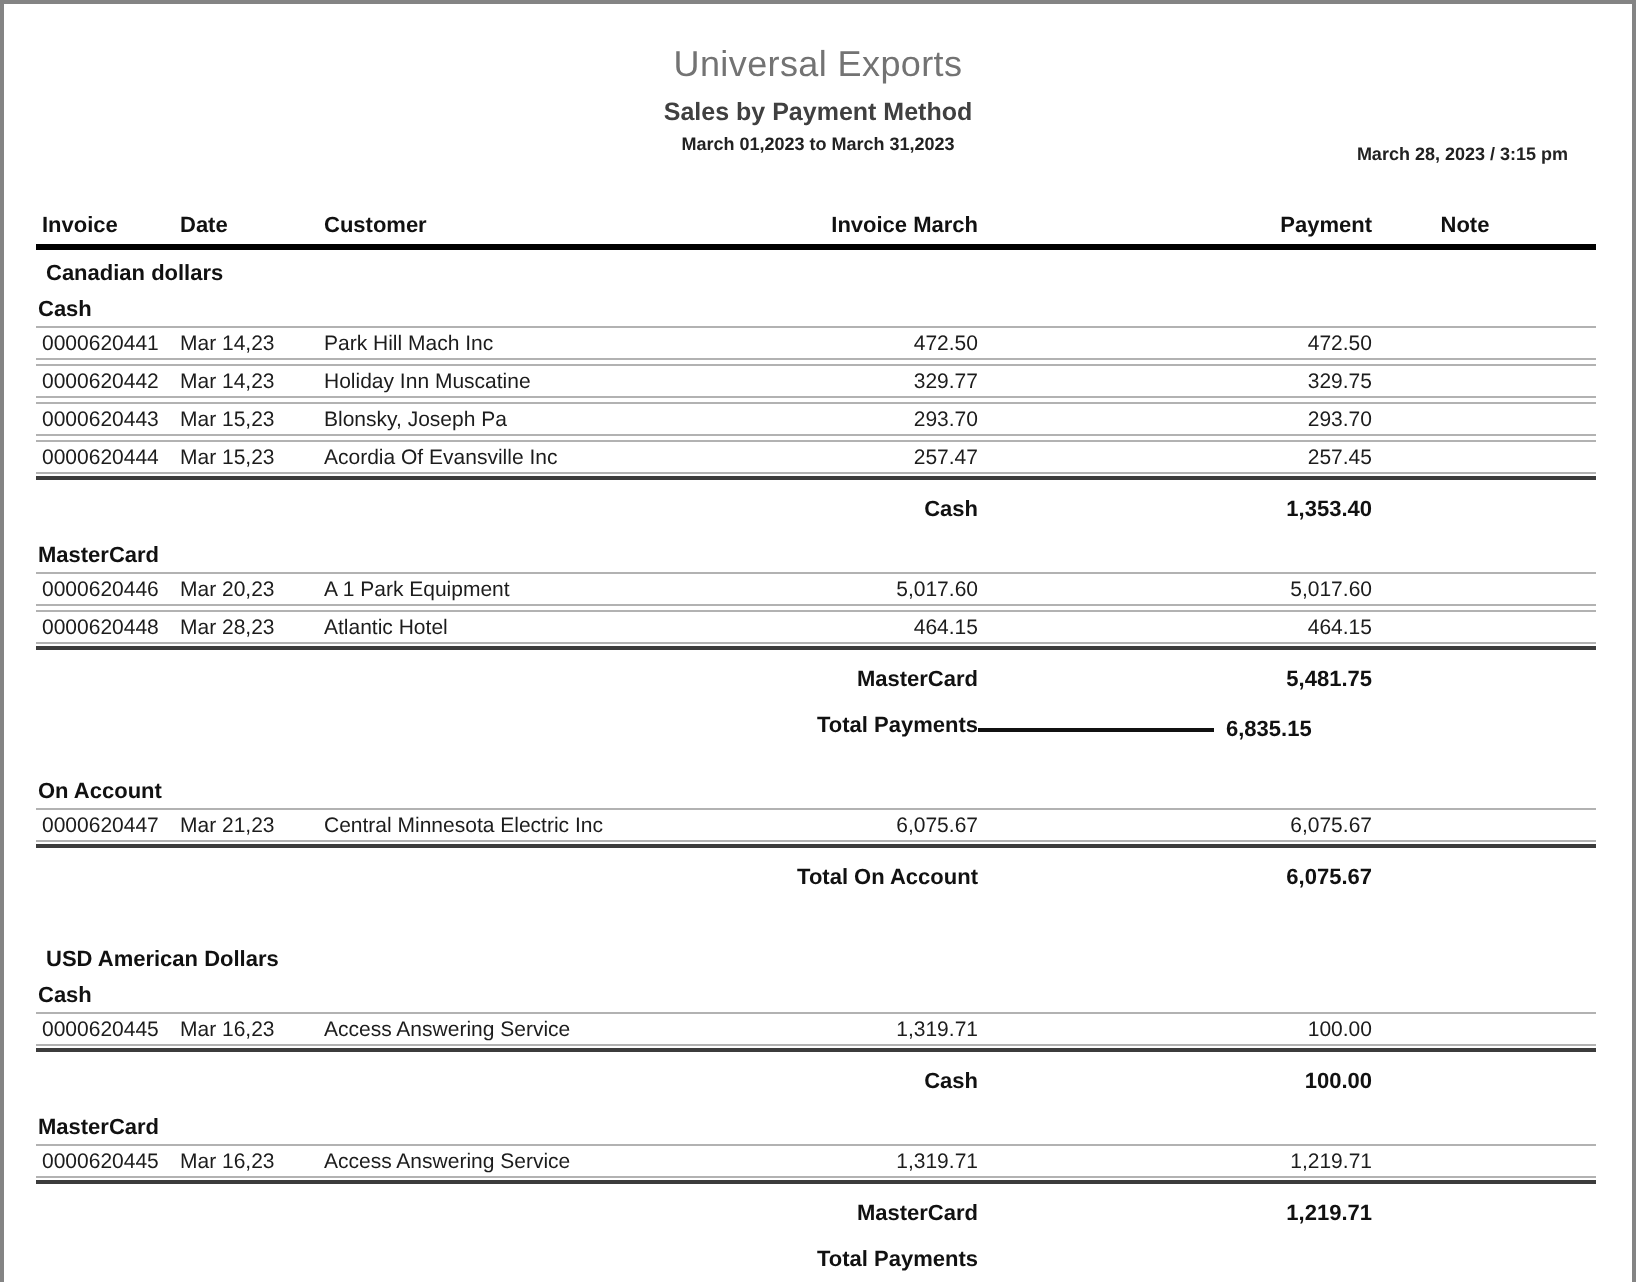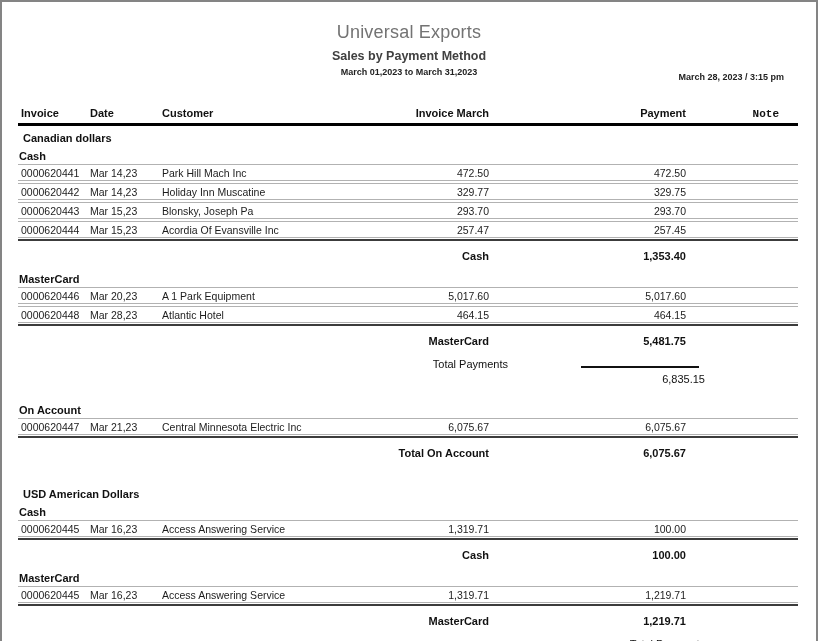--- a/index.html
+++ b/index.html
@@ -16,36 +16,36 @@
 
   
   .tbl{margin:30px 18px 0 16px;}
   .row{display:flex;align-items:baseline;}
   .c{box-sizing:border-box;white-space:nowrap;overflow:hidden;}
   .c-inv{width:72px;padding-left:3px;}
   .c-date{width:72px;}
   .c-cust{width:200px;}
   .c-amt{width:127px;text-align:right;}
   .c-pay{width:197px;text-align:right;}
-  .c-note{width:93px;text-align:right;font-family:Liberation Mono, monospace;}
+  .c-note{width:93px;text-align:center;}
 
   .thead{font-size:11px;font-weight:700;padding-bottom:3px;border-bottom:3px solid #000;}
 
   .currency-label{font-size:11px;font-weight:700;margin-top:6px;padding-left:5px;}
   .currency-label.gap{margin-top:24px;}
   .group-label{font-size:11px;font-weight:700;margin-top:6px;padding-left:1px;}
   .group-label.after-total{margin-top:14px;}
 
   .detail{font-size:10.5px;border-top:1px solid #b2b2b2;border-bottom:1px solid #b2b2b2;
           padding:1.5px 0;margin-top:2px;color:#1c1c1c;}
   .group-end-line{border-top:2px solid #3c3c3c;margin-top:1px;}
 
   .subtotal{font-size:11px;font-weight:700;padding:9px 0 5px 0;}
-  .total-row{font-size:11px;font-weight:400;padding:6px 0 5px 0;justify-content:flex-end;}
-  .pay-stack{display:flex;flex-direction:column;align-items:flex-end;}
+  .total-row{font-size:11px;font-weight:700;padding:6px 0 5px 0;}
+  .pay-stack{display:flex;flex-direction:row;align-items:flex-end;}
   .overline{width:118px;border-top:2px solid #111;margin:0 6px 5px 0;}
 </style>
 </head>
 <body>
 
 <div class="page">
 
   <div class="printed-date">March 28, 2023  /  3:15 pm</div>
 
   <div class="report-header">

